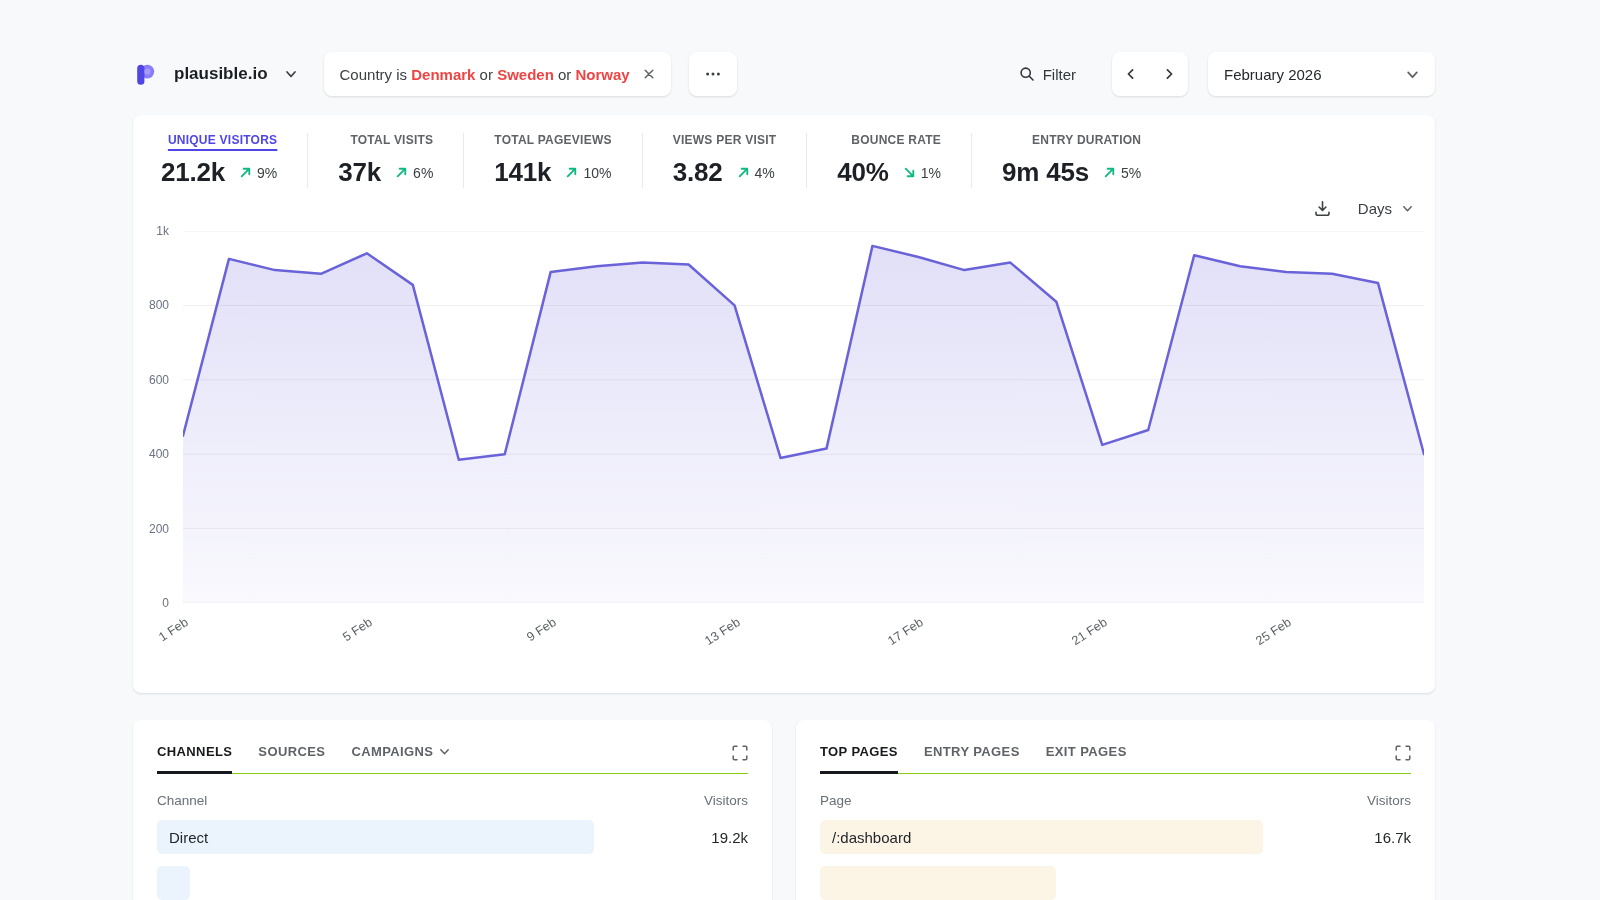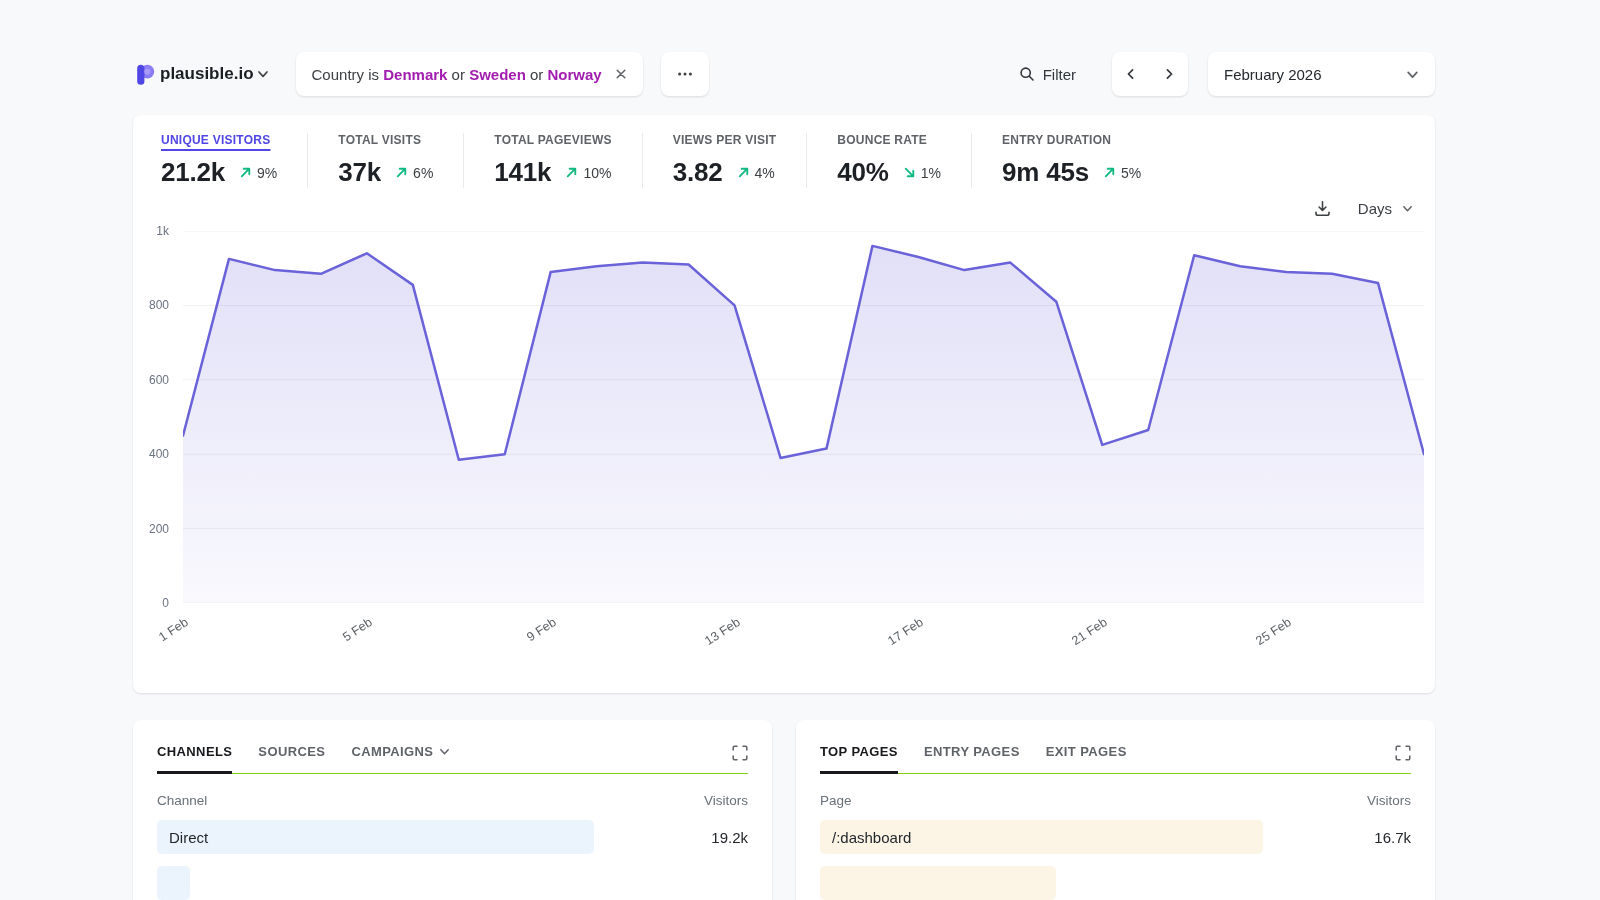--- a/index.html
+++ b/index.html
@@ -7,47 +7,47 @@
   body {
     background:#F8F9FA;
     font-family:"Liberation Sans", sans-serif;
     color:#24292E;
     -webkit-font-smoothing:antialiased;
   }
   .container { width:1302px; margin-left:133px; }
 
   
   .topbar { margin-top:52px; height:44px; display:flex; align-items:center; }
-  .site-picker { display:flex; align-items:center; gap:3px; cursor:pointer; }
+  .site-picker { display:flex; align-items:center; gap:17px; cursor:pointer; }
   .site-name { font-size:17px; font-weight:700; color:#1B1F24; }
   .chip, .box-btn, .nav-box, .date-box {
     background:#fff; border-radius:8px;
     box-shadow:0 1px 2px rgba(16,24,40,.08), 0 1px 3px rgba(16,24,40,.05);
   }
   .chip { margin-left:27px; height:44px; display:flex; align-items:center;
           padding:0 16px; font-size:15px; color:#3C4043; }
-  .chip b { color:#a21caf; font-weight:700; }
+  .chip b { color:#ef4444; font-weight:700; }
   .chip .close { margin-left:13px; display:flex; cursor:pointer; }
   .box-btn { margin-left:18px; width:48px; height:44px; display:flex;
              align-items:center; justify-content:center; cursor:pointer; }
   .right-group { margin-left:auto; display:flex; align-items:center; }
   .filter-btn { display:flex; align-items:center; gap:8px; font-size:15px;
                 color:#33373C; cursor:pointer; }
   .nav-box { margin-left:36px; width:76px; height:44px; display:flex; }
   .nav-half { flex:1; display:flex; align-items:center; justify-content:center; cursor:pointer; }
   .date-box { margin-left:20px; width:227px; height:44px; display:flex;
               align-items:center; justify-content:space-between; padding:0 16px;
               font-size:15px; font-weight:500; color:#24292E; cursor:pointer; }
 
   
   .main-card { margin-top:19px; height:578px; background:#fff; border-radius:8px;
                box-shadow:0 1px 2px rgba(16,24,40,.07), 0 1px 3px rgba(16,24,40,.05);
                padding:18px 0 0; }
   .stats { display:flex; padding:0 28px; }
-  .stat { padding:0 30px; border-left:1px solid #E8EAED; cursor:pointer; }
+  .stat { padding:0 30px; border-left:1px solid #E8EAED; cursor:pointer;text-align:right; }
   .stat:first-child { padding-left:0; border-left:none; }
   .stat-label { font-size:12px; font-weight:600; letter-spacing:.02em; color:#5F6368; white-space:nowrap; }
   .stat.active .stat-label { color:#4F46E5; text-decoration:underline;
       text-decoration-thickness:1.5px; text-underline-offset:5px; }
   .stat-valrow { margin-top:10px; display:flex; align-items:center; gap:14px; }
   .stat-value { font-size:26px; font-weight:700; color:#1D2126; letter-spacing:-0.2px; white-space:nowrap; }
   .stat-delta { display:flex; align-items:center; gap:5px; font-size:14px; color:#3C4043; }
 
   .chart-controls { display:flex; justify-content:flex-end; align-items:center;
                     gap:27px; padding:9px 22px 0; height:32px; }

